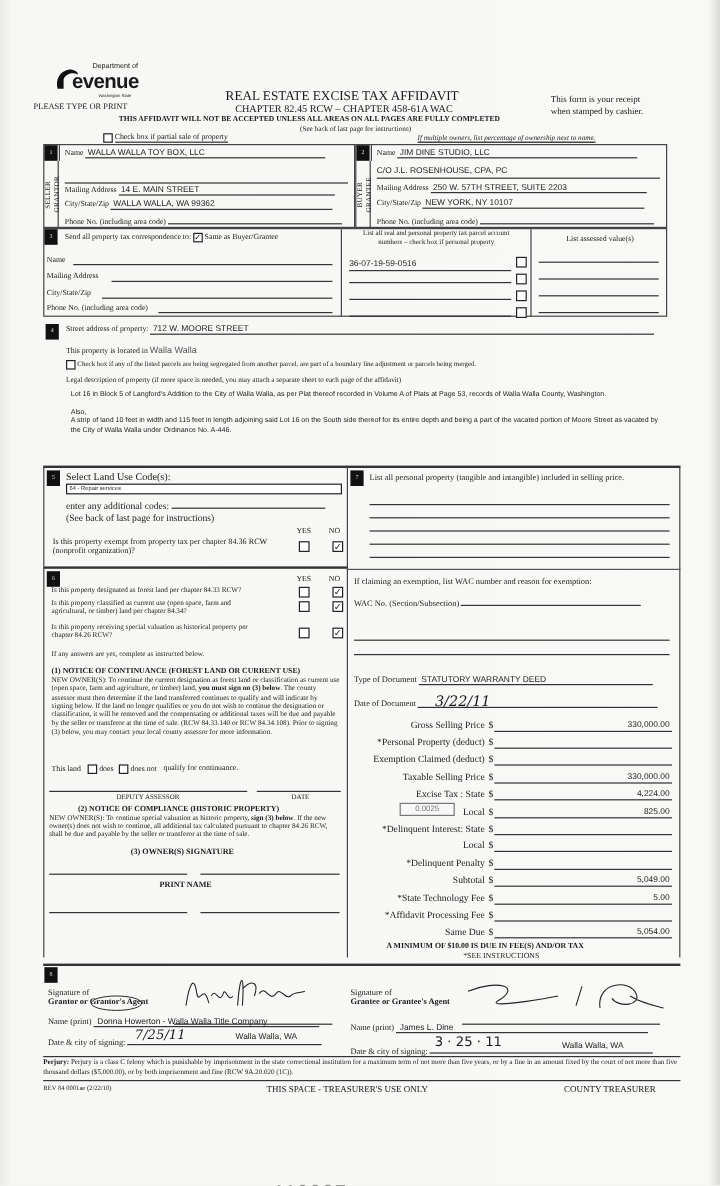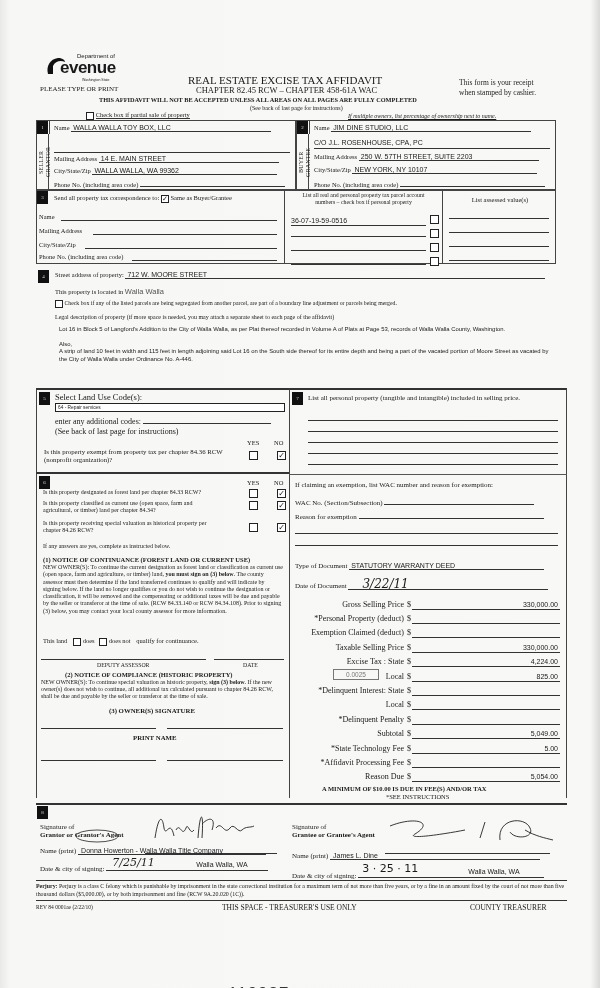--- a/index.html
+++ b/index.html
@@ -46,21 +46,21 @@
 <div class="page">
 
   <div class="abs" style="left:44px;top:50px;width:80px;height:36px;">
     <svg width="22" height="20" style="position:absolute;left:0;top:6px;" viewBox="0 0 22 20">
       <path d="M4 18 C2 10 6 3 14 2 C18 2 21 4 21 6 C17 4 11 5 9 10 L9 18 Z" fill="#111"></path>
     </svg>
     <div class="abs sans" style="left:33px;top:3px;font-size:6px;">Department of</div>
     <div class="abs sans" style="left:16px;top:8px;font-size:17px;font-weight:bold;letter-spacing:-0.5px;">evenue</div>
     <div class="abs sans" style="left:38px;top:28px;font-size:3.5px;">Washington State</div>
   </div>
-  <div class="abs lbl" style="left:40px;top:85px;font-size:7px;">PLEASE TYPE OR PRINT</div>
+  <div class="abs lbl" style="left:28px;top:85px;font-size:7px;">PLEASE TYPE OR PRINT</div>
   <div class="abs" style="left:188px;top:74px;font-size:11px;font-weight:normal;white-space:nowrap;">REAL ESTATE EXCISE TAX AFFIDAVIT</div>
   <div class="abs" style="left:196px;top:85px;font-size:8.5px;white-space:nowrap;">CHAPTER 82.45 RCW – CHAPTER 458-61A WAC</div>
   <div class="abs" style="left:459px;top:78px;font-size:7.5px;white-space:nowrap;">This form is your receipt</div>
   <div class="abs" style="left:459px;top:88px;font-size:7.5px;white-space:nowrap;">when stamped by cashier.</div>
   <div class="abs" style="left:99px;top:96px;font-size:6.3px;font-weight:bold;white-space:nowrap;">THIS AFFIDAVIT WILL NOT BE ACCEPTED UNLESS ALL AREAS ON ALL PAGES ARE FULLY COMPLETED</div>
   <div class="abs" style="left:250px;top:105px;font-size:6px;white-space:nowrap;">(See back of last page for instructions)</div>
   <div class="abs lbl" style="left:86px;top:111px;font-size:6.5px;">
     <span class="chk sm"></span>
     <span class="uline">Check box if partial sale of property</span>
   </div>
@@ -256,24 +256,20 @@
     <div class="abs uline" style="left:18px;top:41px;width:250px;"></div>
     <div class="abs uline" style="left:18px;top:52px;width:250px;"></div>
     <div class="abs uline" style="left:18px;top:63px;width:250px;"></div>
     <div class="abs uline" style="left:18px;top:74px;width:250px;"></div>
     <div class="abs" style="left:-1px;top:84px;width:278px;height:1px;background:#555;"></div>
     <div class="abs" style="left:5px;top:91px;font-size:7px;white-space:nowrap;">If claiming an exemption, list WAC number and reason for exemption:</div>
     <div class="abs" style="left:5px;top:107px;font-size:7px;white-space:nowrap;">
       <span>WAC No. (Section/Subsection)</span>
       <span class="uline" style="display:inline-block;width:150px;height:8px;"></span>
     </div>
-    <div class="abs" style="left:5px;top:121px;font-size:7px;white-space:nowrap;">
-      <span>Reason for exemption</span>
-      <span class="uline" style="display:inline-block;width:185px;height:8px;"></span>
-    </div>
     <div class="abs uline" style="left:5px;top:143px;width:263px;"></div>
     <div class="abs uline" style="left:5px;top:155px;width:263px;"></div>
 
     <div class="abs" style="left:5px;top:172px;font-size:7px;white-space:nowrap;">
       <span>Type of Document</span>
       <span class="hw uline" style="display:inline-block;width:195px;padding-left:2px;">STATUTORY WARRANTY DEED</span>
     </div>
     <div class="abs" style="left:5px;top:187px;font-size:7px;white-space:nowrap;">
       <span>Date of Document</span>
       <span class="uline" style="display:inline-block;width:200px;height:13px;padding-left:14px;">
@@ -326,21 +322,21 @@
       </div>
       <div class="money-row" style="top: 744px;">
         <div class="ml" style="right: auto; left: 0px; width: 121px; text-align: right;"><span>*State Technology Fee</span><span class="dol">$</span></div>
         <div class="mv">5.00</div>
       </div>
       <div class="money-row" style="top: 758px;">
         <div class="ml" style="right: auto; left: 0px; width: 121px; text-align: right;"><span>*Affidavit Processing Fee</span><span class="dol">$</span></div>
         <div class="mv"></div>
       </div>
       <div class="money-row" style="top: 772px;">
-        <div class="ml" style="right: auto; left: 0px; width: 121px; text-align: right;"><span>Reason Due</span><span class="dol">$</span></div>
+        <div class="ml" style="right: auto; left: 0px; width: 121px; text-align: right;"><span>Same Due</span><span class="dol">$</span></div>
         <div class="mv">5,054.00</div>
       </div>
     </div>
 
   <div class="abs" style="left:322px;top:785px;font-size:6.5px;font-weight:bold;white-space:nowrap;">A MINIMUM OF $10.00 IS DUE IN FEE(S) AND/OR TAX</div>
   <div class="abs" style="left:386px;top:793px;font-size:6.5px;white-space:nowrap;">*SEE INSTRUCTIONS</div>
 
   <div class="abs" style="left:36px;top:803px;width:531px;height:2px;background:#333;"></div>
   <div class="secnum" style="left:37px;top:806px;">8</div>
 

